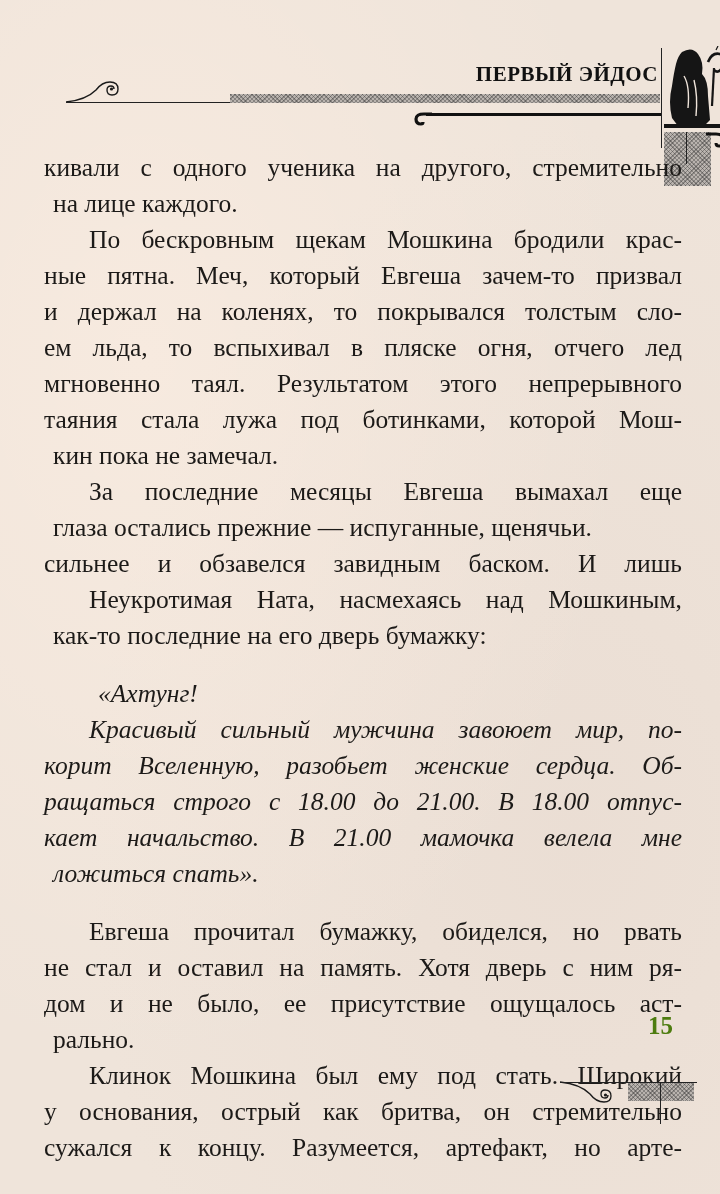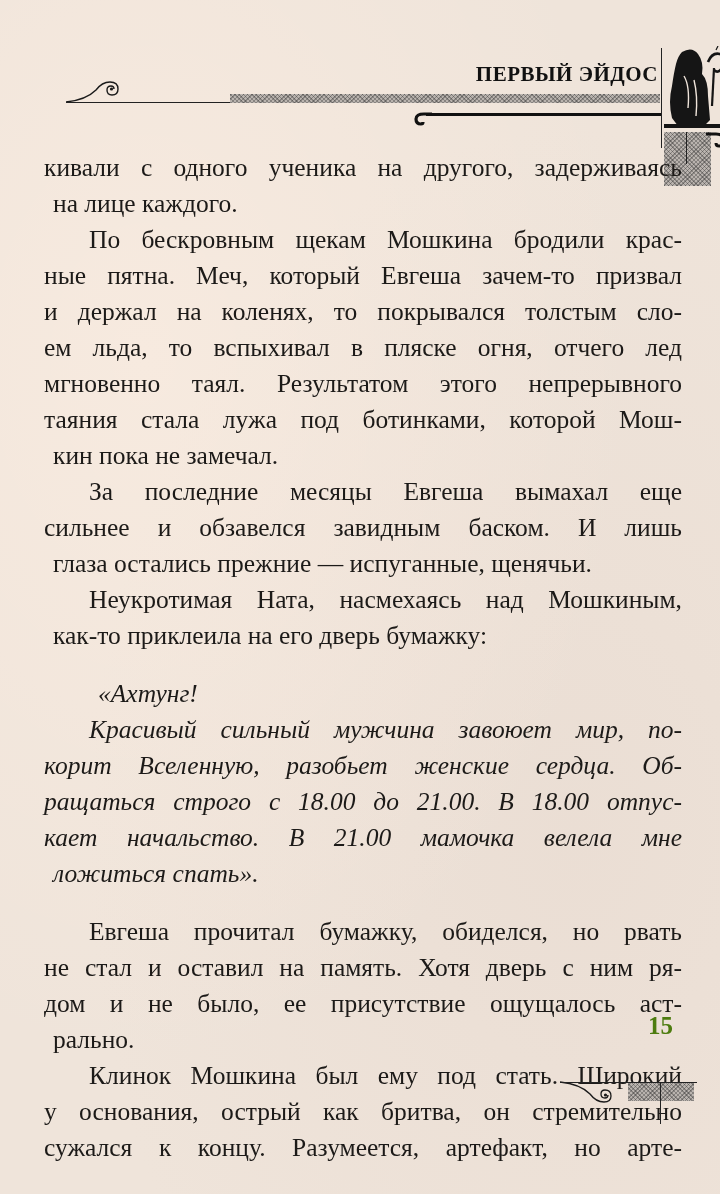--- a/index.html
+++ b/index.html
@@ -78,34 +78,34 @@
     <rect x="0" y="78" width="66" height="4" fill="#151515"></rect>
   </svg>
   <div id="head-hatch-box" class="hatch"></div>
   <div id="head-box-line"></div>
   <svg id="head-box-curl" width="22" height="22" viewBox="0 0 22 22">
     <path d="M0 6 L10 6 Q18 6 18 12 Q18 18 13 18 Q10 18 10 15" fill="none" stroke="#111" stroke-width="3"></path>
   </svg>
 </div>
 
 <div id="text">
-    <div class="line">кивали с одного ученика на другого, задерживаясь</div>
+    <div class="line">кивали с одного ученика на другого, стремительно</div>
     <div class="line last">на лице каждого.</div>
     <div class="line indent">По бескровным щекам Мошкина бродили крас-</div>
     <div class="line">ные пятна. Меч, который Евгеша зачем-то призвал</div>
     <div class="line">и держал на коленях, то покрывался толстым сло-</div>
     <div class="line">ем льда, то вспыхивал в пляске огня, отчего лед</div>
     <div class="line">мгновенно таял. Результатом этого непрерывного</div>
     <div class="line">таяния стала лужа под ботинками, которой Мош-</div>
     <div class="line last">кин пока не замечал.</div>
     <div class="line indent">За последние месяцы Евгеша вымахал еще</div>
+    <div class="line last">глаза остались прежние — испуганные, щенячьи.</div>
     <div class="line">сильнее и обзавелся завидным баском. И лишь</div>
-    <div class="line last">глаза остались прежние — испуганные, щенячьи.</div>
     <div class="line indent">Неукротимая Ната, насмехаясь над Мошкиным,</div>
-    <div class="line last">как-то приклеила на его дверь бумажку:</div>
+    <div class="line last">как-то последние на его дверь бумажку:</div>
     <div class="gap"></div>
     <div class="line indent italic last">«Ахтунг!</div>
     <div class="line indent italic">Красивый сильный мужчина завоюет мир, по-</div>
     <div class="line italic">корит Вселенную, разобьет женские сердца. Об-</div>
     <div class="line italic">ращаться строго с 18.00 до 21.00. В 18.00 отпус-</div>
     <div class="line italic">кает начальство. В 21.00 мамочка велела мне</div>
     <div class="line italic last">ложиться спать».</div>
     <div class="gap"></div>
     <div class="line indent">Евгеша прочитал бумажку, обиделся, но рвать</div>
     <div class="line">не стал и оставил на память. Хотя дверь с ним ря-</div>

